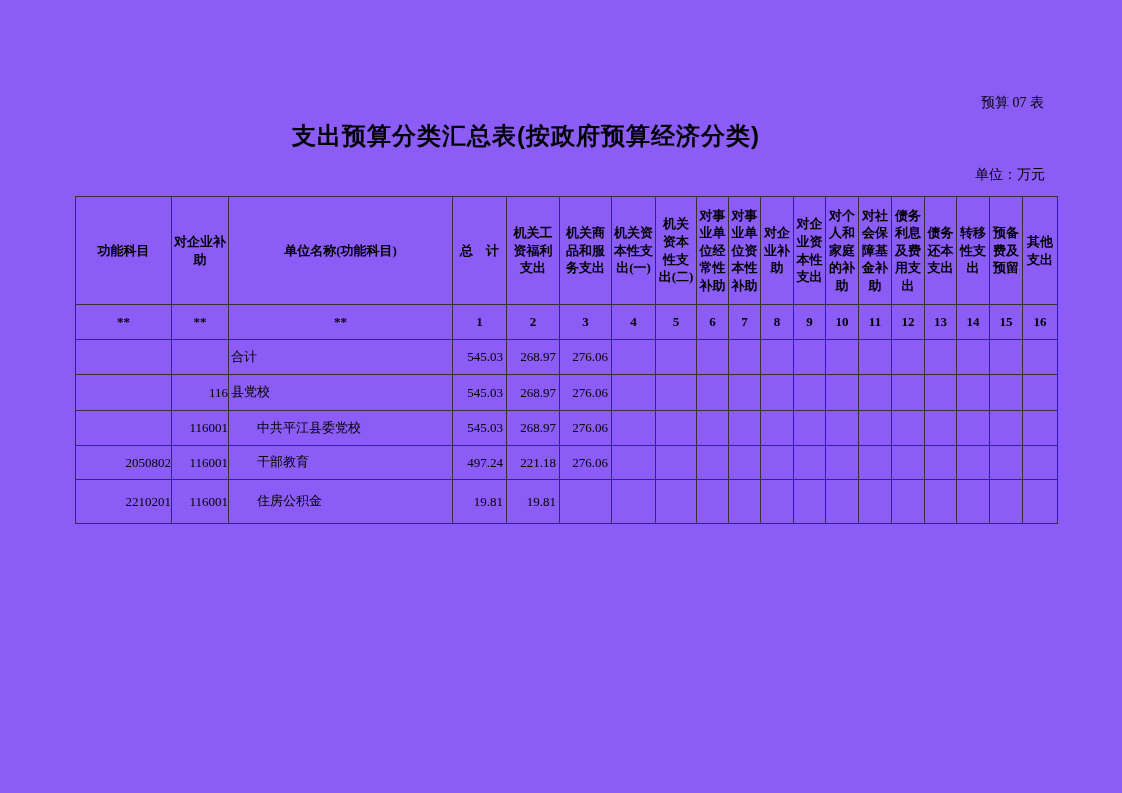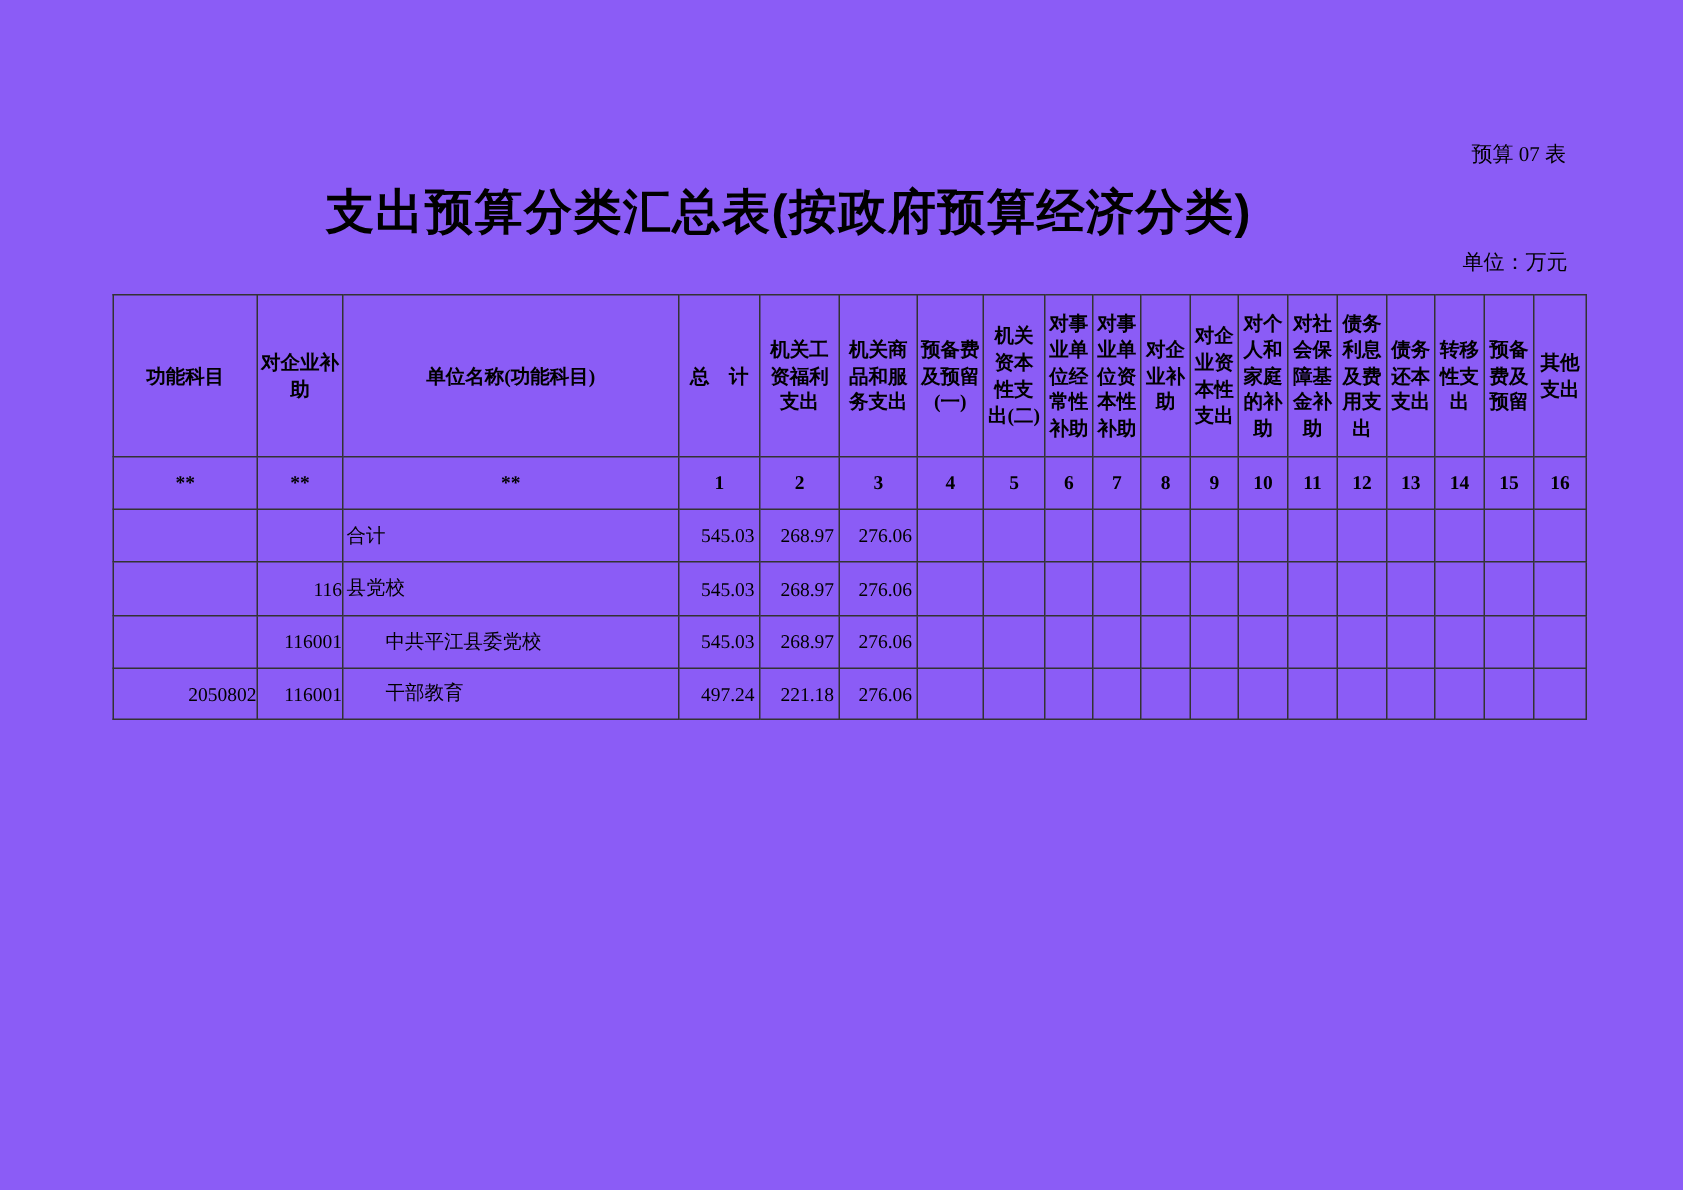--- a/index.html
+++ b/index.html
@@ -21,21 +21,21 @@
   }
   .title {
     position: absolute;
     top: 120px;
     left: 0;
     width: 1052px;
     margin: 0;
     text-align: center;
     font-family: "Liberation Sans", sans-serif;
     font-weight: bold;
-    font-size: 32px;
+    font-size: 24px;
     letter-spacing: 1px;
     white-space: nowrap;
   }
   .unit-label {
     position: absolute;
     top: 166px;
     right: 77px;
     font-size: 14px;
     white-space: nowrap;
   }
@@ -115,21 +115,21 @@
         <col style="width: 35px;">
       </colgroup>
     <thead>
       <tr>
           <th class="hd">功能科目</th>
           <th class="hd">对企业补助</th>
           <th class="hd">单位名称(功能科目)</th>
           <th class="hd">总　计</th>
           <th class="hd">机关工资福利支出</th>
           <th class="hd">机关商品和服务支出</th>
-          <th class="hd">预备费及预留(一)</th>
+          <th class="hd">机关资本性支出(一)</th>
           <th class="hd">机关资本性支出(二)</th>
           <th class="hd">对事业单位经常性补助</th>
           <th class="hd">对事业单位资本性补助</th>
           <th class="hd">对企业补助</th>
           <th class="hd">对企业资本性支出</th>
           <th class="hd">对个人和家庭的补助</th>
           <th class="hd">对社会保障基金补助</th>
           <th class="hd">债务利息及费用支出</th>
           <th class="hd">债务还本支出</th>
           <th class="hd">转移性支出</th>
@@ -236,15 +236,36 @@
           <td class="c-val"></td>
           <td class="c-val"></td>
           <td class="c-val"></td>
           <td class="c-val"></td>
           <td class="c-val"></td>
           <td class="c-val"></td>
           <td class="c-val"></td>
           <td class="c-val"></td>
           <td class="c-val"></td>
         </tr>
+        <tr>
+          <td class="c-code">2210201</td>
+          <td class="c-code">116001</td>
+          <td class="c-name" style="text-indent: 26px;">住房公积金</td>
+          <td class="c-val">19.81</td>
+          <td class="c-val">19.81</td>
+          <td class="c-val"></td>
+          <td class="c-val"></td>
+          <td class="c-val"></td>
+          <td class="c-val"></td>
+          <td class="c-val"></td>
+          <td class="c-val"></td>
+          <td class="c-val"></td>
+          <td class="c-val"></td>
+          <td class="c-val"></td>
+          <td class="c-val"></td>
+          <td class="c-val"></td>
+          <td class="c-val"></td>
+          <td class="c-val"></td>
+          <td class="c-val"></td>
+        </tr>
       </tbody>
   </table>
 </div>
 
 </body></html>

